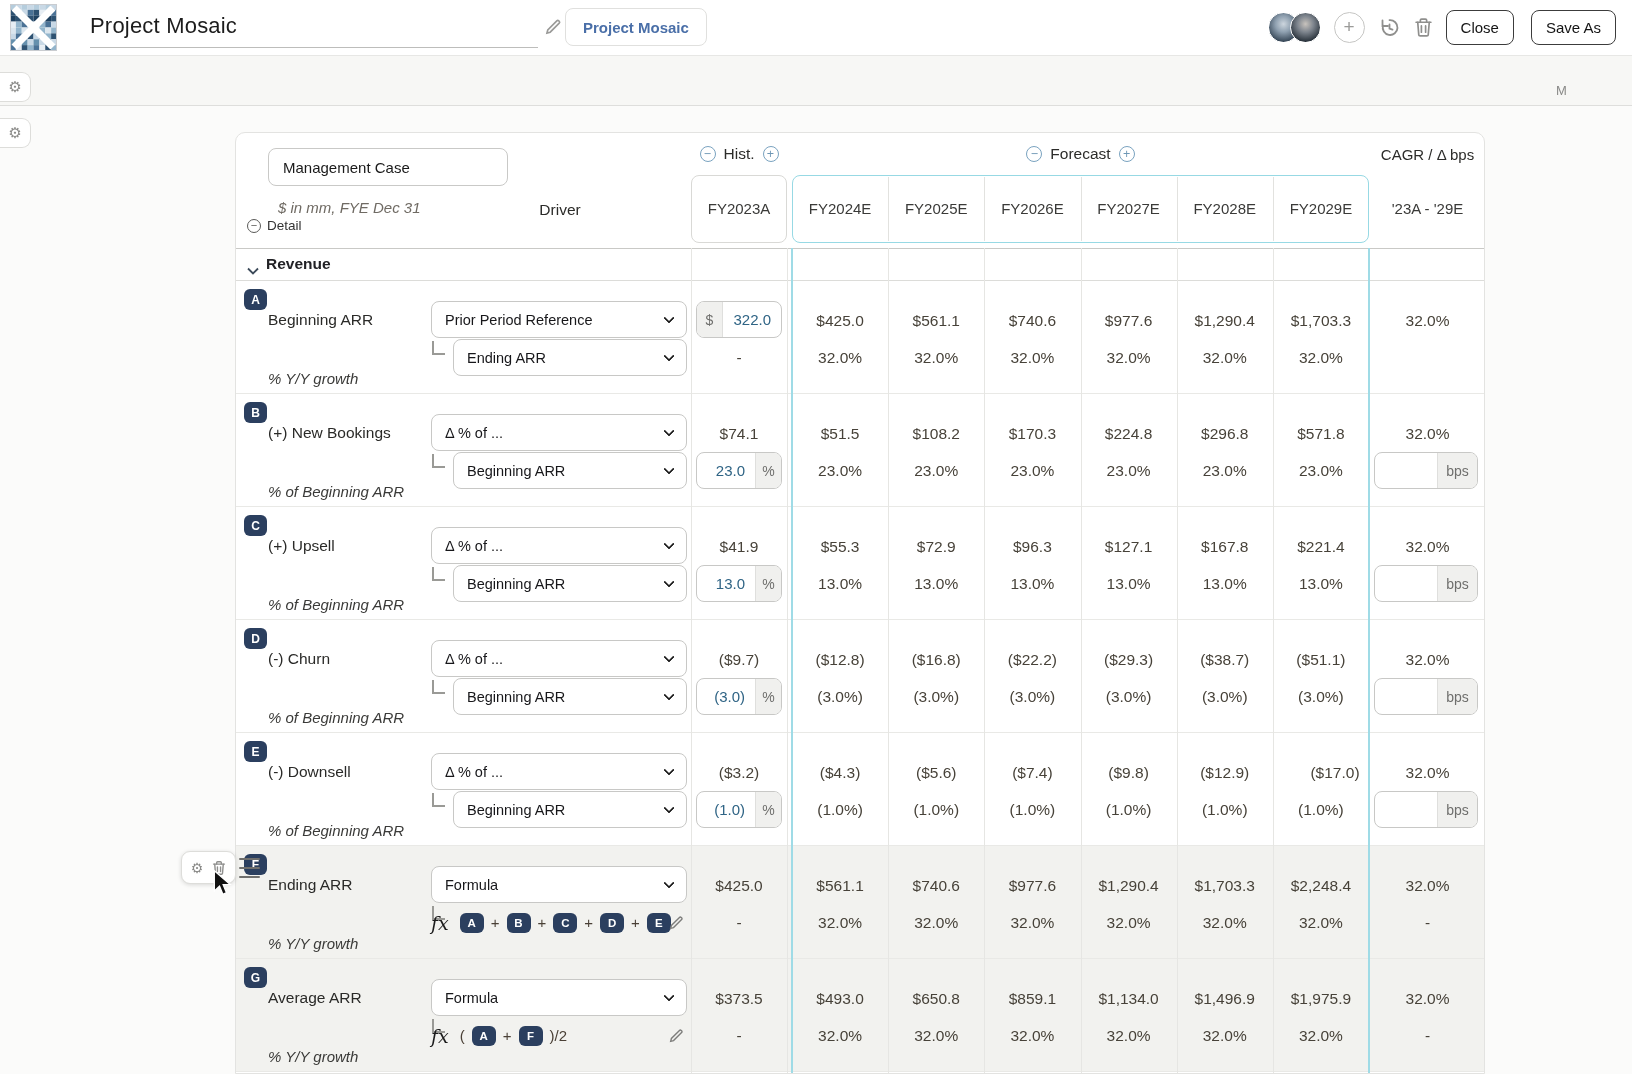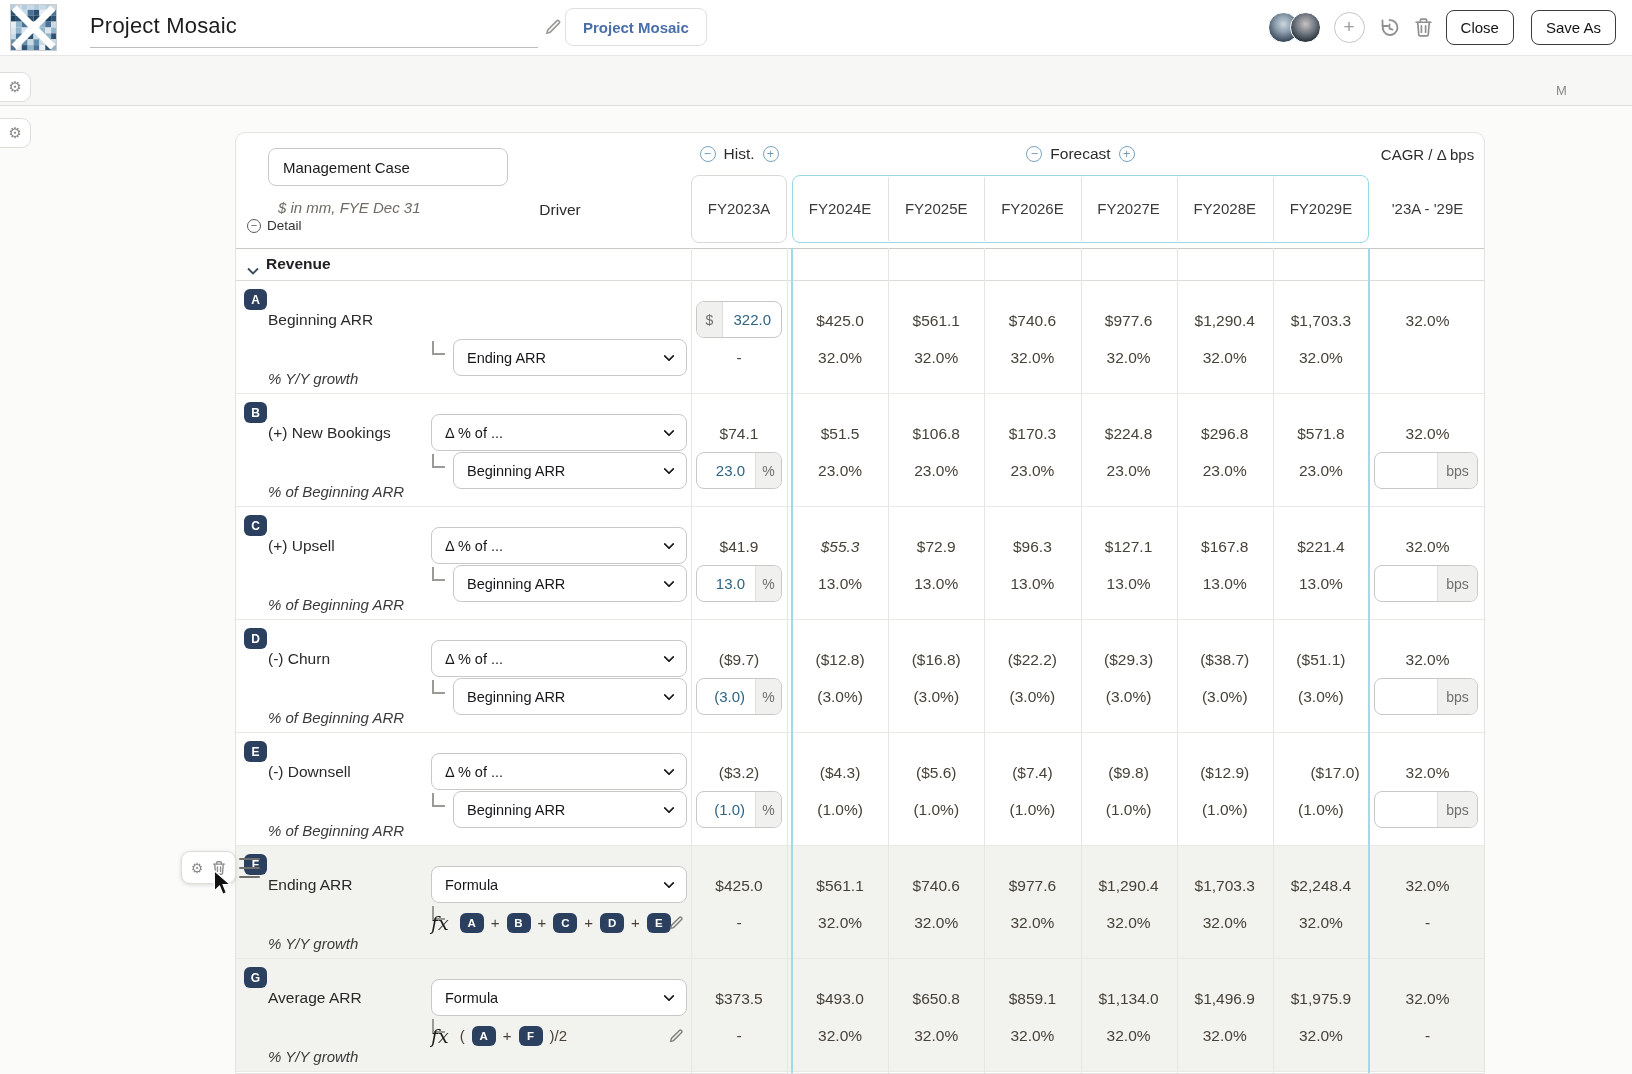--- a/index.html
+++ b/index.html
@@ -243,20 +243,24 @@
           <polyline points="1,1.5 6,6.5 11,1.5"></polyline>
         </svg>
     </span>
     <span class="section-title">Revenue</span>
   </div>
 
   <div id="rows">
       <div class="row" style="top: 148px;">
         <div class="badge">A</div>
         <div class="rlabel">Beginning ARR</div>
+        <div class="sel" style="left: 195px; top: 20px; width: 256px;">
+          <span>Prior Period Reference</span>
+          <i class="chev"></i>
+        </div>
         <div class="rsub">% Y/Y growth</div>
         <div class="lconn"></div>
         <div class="sel" style="left: 217px; top: 58px; width: 234px;">
           <span>Ending ARR</span>
           <i class="chev"></i>
         </div>
         <div class="igrp" style="left: 460px; top: 20px; width: 86px;">
           <span class="fix pre">$</span>
           <input value="322.0" style="">
         </div>
@@ -284,21 +288,21 @@
           <i class="chev"></i>
         </div>
         <div class="rsub">% of Beginning ARR</div>
         <div class="lconn"></div>
         <div class="sel" style="left: 217px; top: 58px; width: 234px;">
           <span>Beginning ARR</span>
           <i class="chev"></i>
         </div>
         <div class="cell" style="left: 455px; top: 26px; width: 96px;">$74.1</div>
         <div class="cell" style="left: 556px; top: 26px; width: 96.1667px;">$51.5</div>
-        <div class="cell" style="left: 652.167px; top: 26px; width: 96.1667px;">$106.8</div>
+        <div class="cell" style="left: 652.167px; top: 26px; width: 96.1667px;">$108.2</div>
         <div class="cell" style="left: 748.333px; top: 26px; width: 96.1667px;">$170.3</div>
         <div class="cell" style="left: 844.5px; top: 26px; width: 96.1667px;">$224.8</div>
         <div class="cell" style="left: 940.667px; top: 26px; width: 96.1667px;">$296.8</div>
         <div class="cell" style="left: 1036.83px; top: 26px; width: 96.1667px;">$571.8</div>
         <div class="cell" style="left: 1133px; top: 26px; width: 117px;">32.0%</div>
         <div class="igrp" style="left: 460px; top: 58px; width: 86px;">
           <input value="23.0" style="">
           <span class="fix suf" style="width: 26px;">%</span>
         </div>
         <div class="cell" style="left: 556px; top: 63px; width: 96.1667px;">23.0%</div>
@@ -319,21 +323,21 @@
           <span>Δ % of ...</span>
           <i class="chev"></i>
         </div>
         <div class="rsub">% of Beginning ARR</div>
         <div class="lconn"></div>
         <div class="sel" style="left: 217px; top: 58px; width: 234px;">
           <span>Beginning ARR</span>
           <i class="chev"></i>
         </div>
         <div class="cell" style="left: 455px; top: 26px; width: 96px;">$41.9</div>
-        <div class="cell" style="left: 556px; top: 26px; width: 96.1667px; font-style: italic;">$55.3</div>
+        <div class="cell" style="left: 556px; top: 26px; width: 96.1667px;">$55.3</div>
         <div class="cell" style="left: 652.167px; top: 26px; width: 96.1667px;">$72.9</div>
         <div class="cell" style="left: 748.333px; top: 26px; width: 96.1667px;">$96.3</div>
         <div class="cell" style="left: 844.5px; top: 26px; width: 96.1667px;">$127.1</div>
         <div class="cell" style="left: 940.667px; top: 26px; width: 96.1667px;">$167.8</div>
         <div class="cell" style="left: 1036.83px; top: 26px; width: 96.1667px;">$221.4</div>
         <div class="cell" style="left: 1133px; top: 26px; width: 117px;">32.0%</div>
         <div class="igrp" style="left: 460px; top: 58px; width: 86px;">
           <input value="13.0" style="">
           <span class="fix suf" style="width: 26px;">%</span>
         </div>

